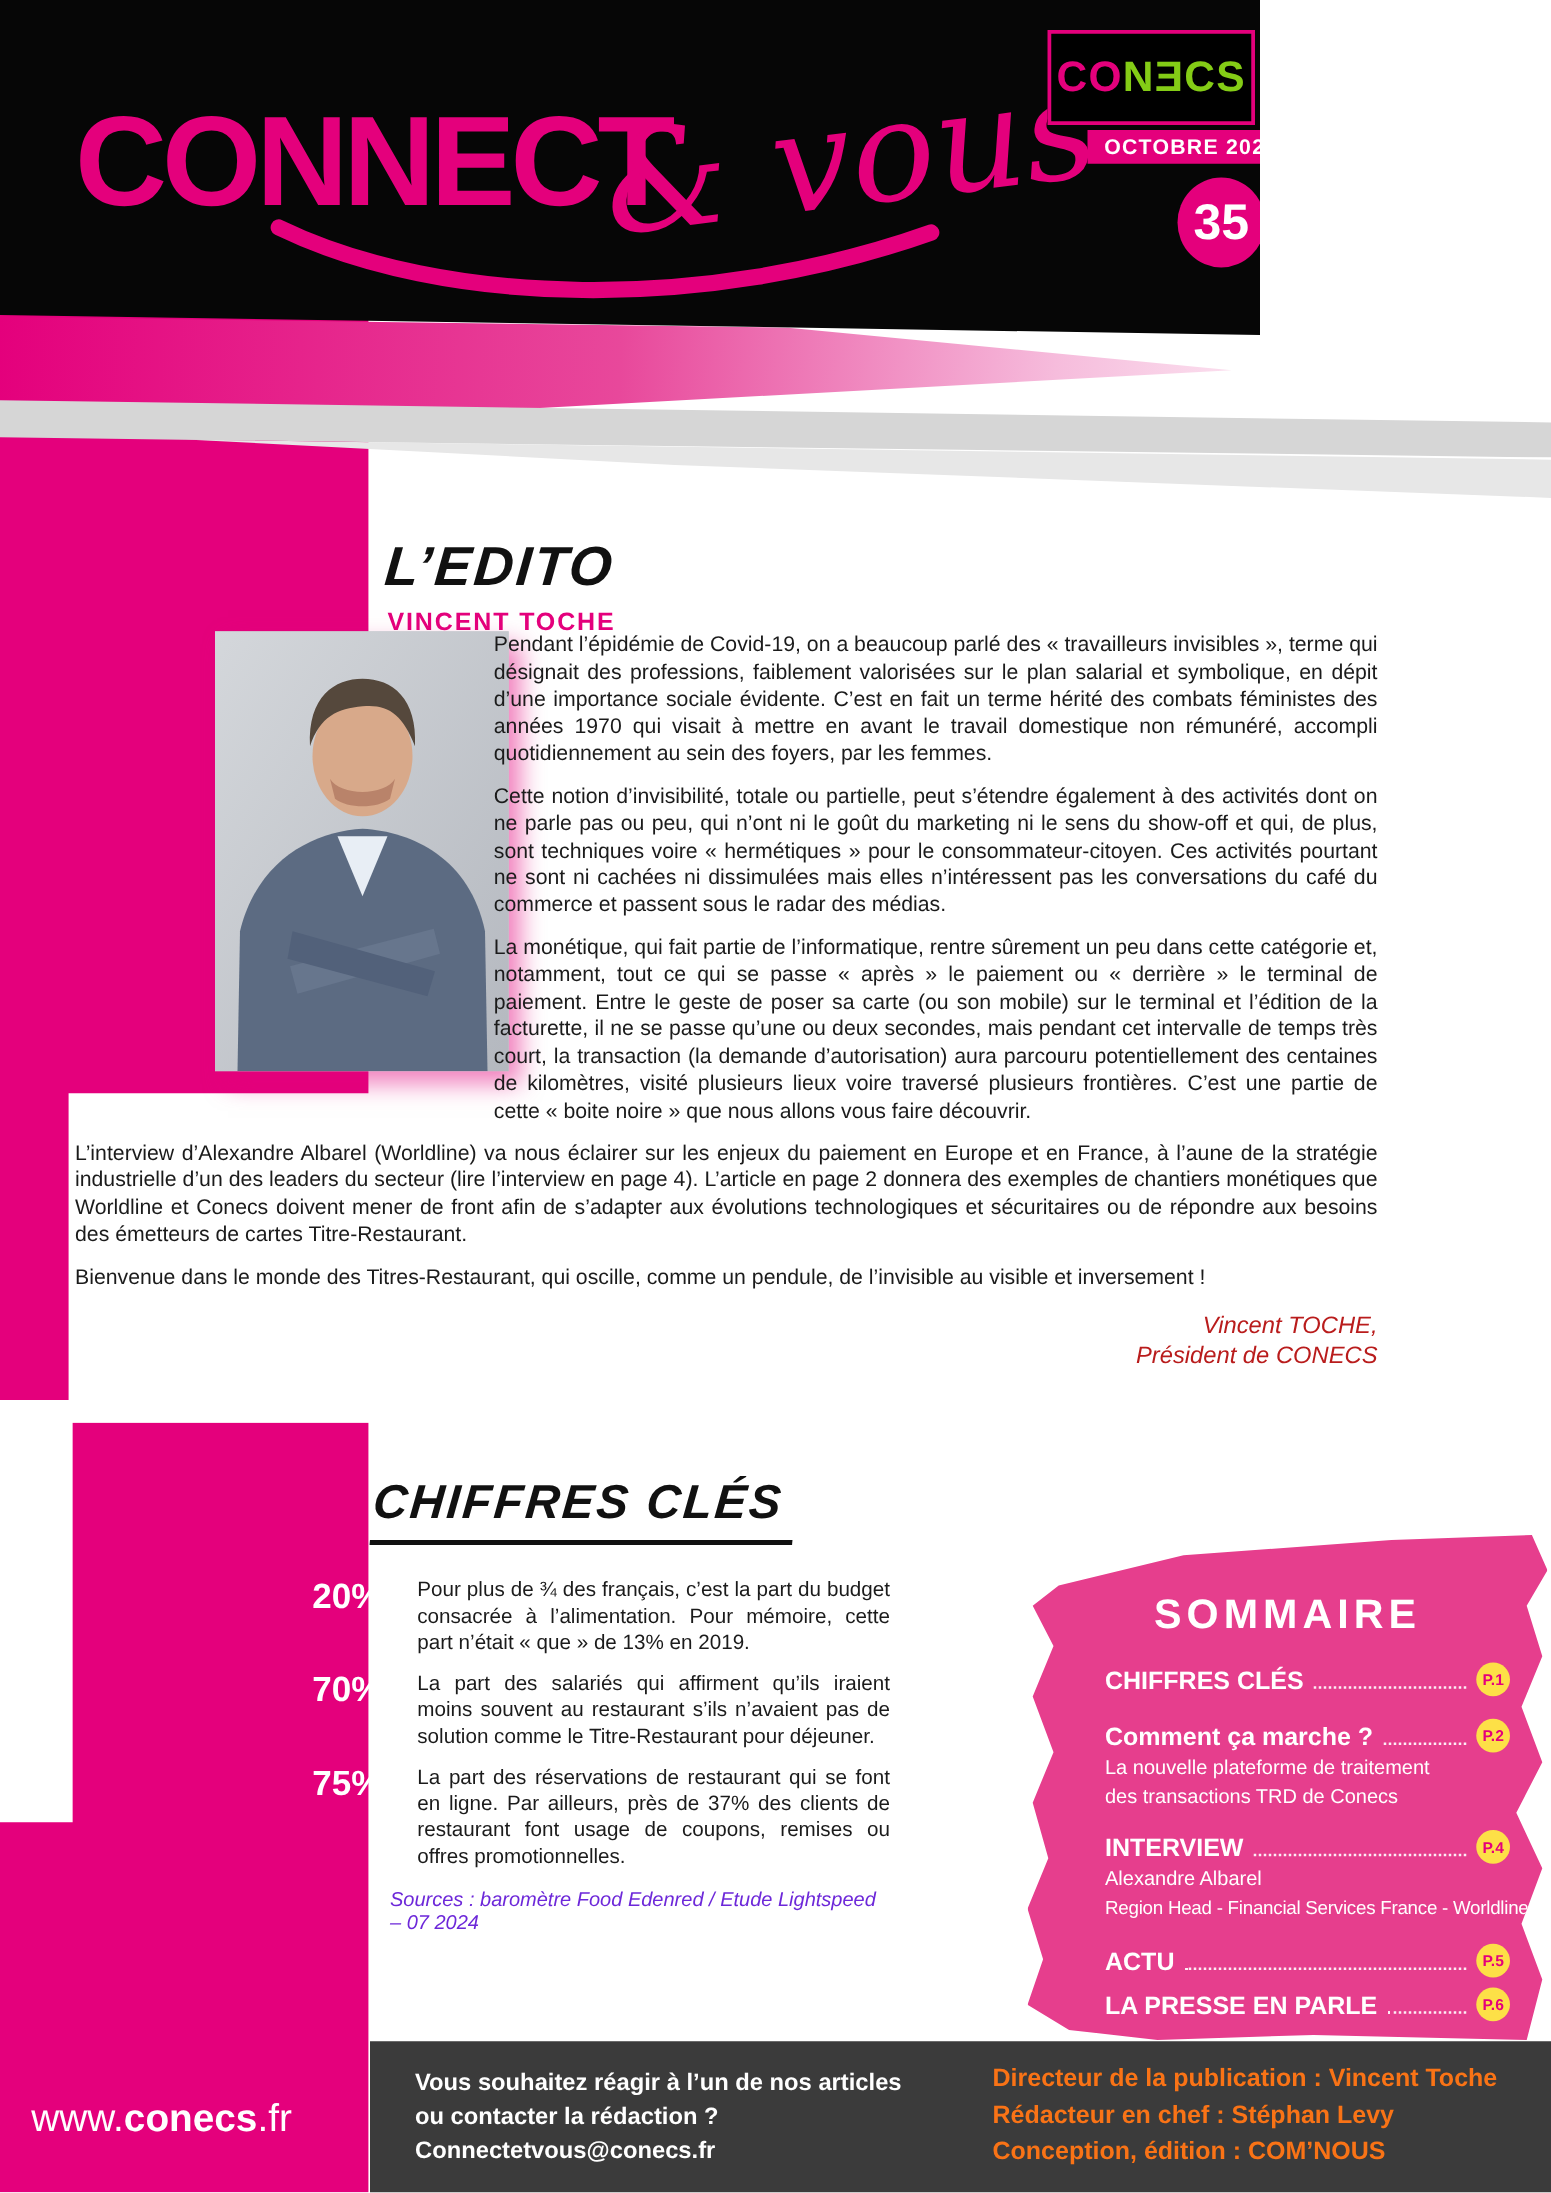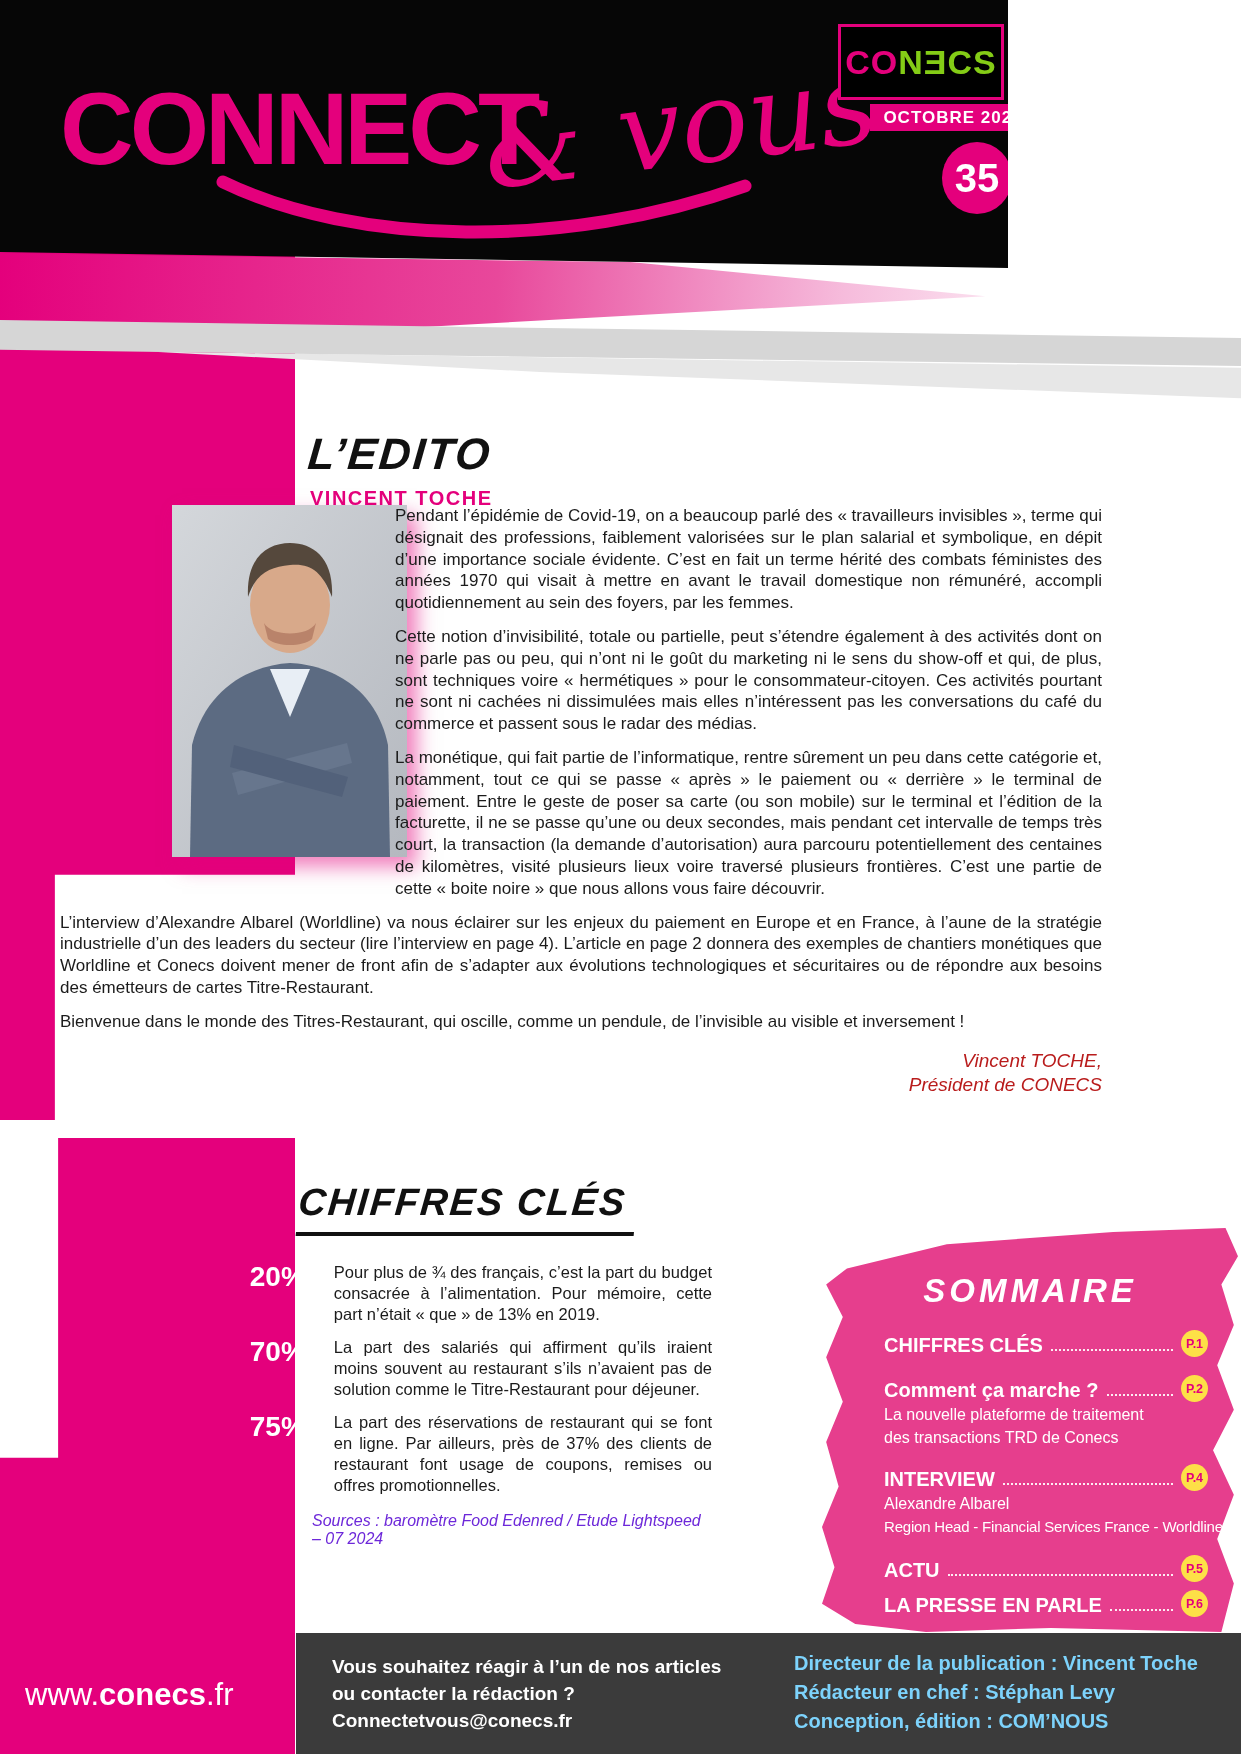--- a/index.html
+++ b/index.html
@@ -104,40 +104,40 @@
   }
   
   .sommaire{
     position:absolute;left:822px;top:1228px;width:416px;height:404px;background:#e63e8d;z-index:2;
     clip-path:polygon(6% 10%,30% 4%,70% 1%,97% 0%,100% 7%,96% 14%,99% 24%,95% 34%,99% 45%,
       94% 55%,99% 66%,95% 77%,99% 88%,96% 100%,55% 99%,25% 100%,8% 98%,0% 93%,3% 84%,0% 74%,
       4% 64%,1% 53%,5% 43%,1% 32%,5% 22%,1% 14%);
     color:#fff;
   }
   .sommaire-title{
-    text-align:center;padding-top:44px;font-size:33px;font-weight:bold;letter-spacing:4px;font-style:italic;
+    text-align:center;padding-top:44px;font-size:33px;font-weight:bold;letter-spacing:4px;
   }
   .toc{padding:12px 30px 0 62px;}
   .toc-row{display:flex;align-items:flex-end;}
   .toc-label{font-size:20px;font-weight:bold;white-space:nowrap;line-height:1.2;}
   .toc-leader{flex:1;border-bottom:2px dotted rgba(255,255,255,0.9);margin:0 8px 6px 8px;}
   .toc-page{
     width:27px;height:27px;border-radius:50%;background:#fde047;color:#e4007c;flex:0 0 27px;
     font-size:12.5px;font-weight:bold;display:flex;align-items:center;justify-content:center;
   }
   .toc-sub{font-size:16px;line-height:21px;margin-top:2px;}
   .toc-sub.small{font-size:15px;letter-spacing:-0.2px;white-space:nowrap;}
   .mt18{margin-top:18px;} .mt16{margin-top:16px;} .mt8{margin-top:8px;}
   
   .footer-dark{
     position:absolute;left:296px;top:1633px;width:945px;height:121px;background:#3b3b3b;z-index:3;
   }
   .contact{position:absolute;left:36px;top:20px;color:#fff;font-weight:bold;
     font-size:19px;line-height:27px;}
-  .credits{position:absolute;left:498px;top:16px;color:#7dd3fc;font-weight:bold;
+  .credits{position:absolute;left:498px;top:16px;color:#f97316;font-weight:bold;
     font-size:20px;line-height:29px;}
   .website{
     position:absolute;left:25px;top:1676px;z-index:4;color:#fff;font-size:31px;line-height:1.2;
   }
   .website .b{font-weight:bold;}
 </style>
 </head>
 <body>
 
 <div class="header">

